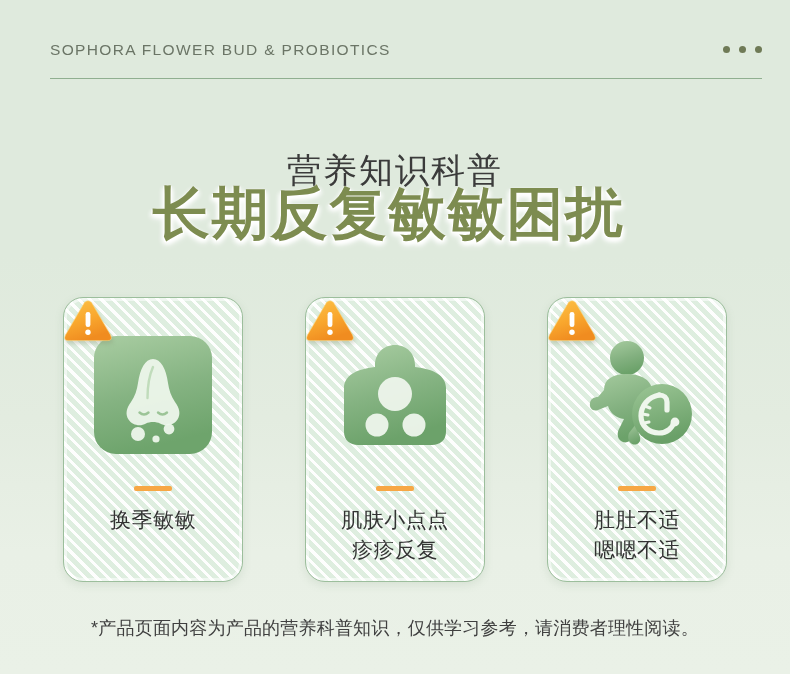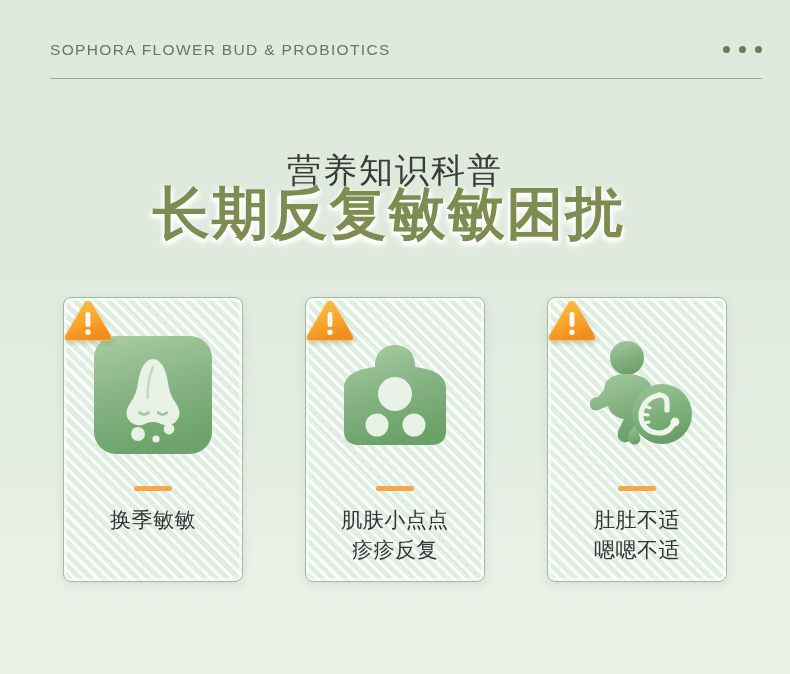--- a/index.html
+++ b/index.html
@@ -116,21 +116,21 @@
     top: 297px;
     width: 664px;
     height: 285px;
     display: flex;
     justify-content: space-between;
   }
   .card {
     position: relative;
     width: 180px;
     height: 285px;
-    border-radius: 8px;
+    border-radius: 20px;
     border: 1px solid #9cbe9c;
     box-sizing: border-box;
     background-color: #eef6ec;
     background-image: repeating-linear-gradient(
         45deg,
         rgba(255,255,255,0.92) 0px,
         rgba(255,255,255,0.92) 3px,
         rgba(209,231,213,0.55) 3px,
         rgba(209,231,213,0.55) 8px);
     box-shadow:
@@ -410,14 +410,15 @@
       <div class="divider"></div>
 
       <div class="caption">
         <span>肚肚不适</span>
         <span>嗯嗯不适</span>
       </div>
     </div>
 
   </div>
 
+  <div class="footnote">*产品页面内容为产品的营养科普知识，仅供学习参考，请消费者理性阅读。</div>
 
 </div>
 
 </body></html>

